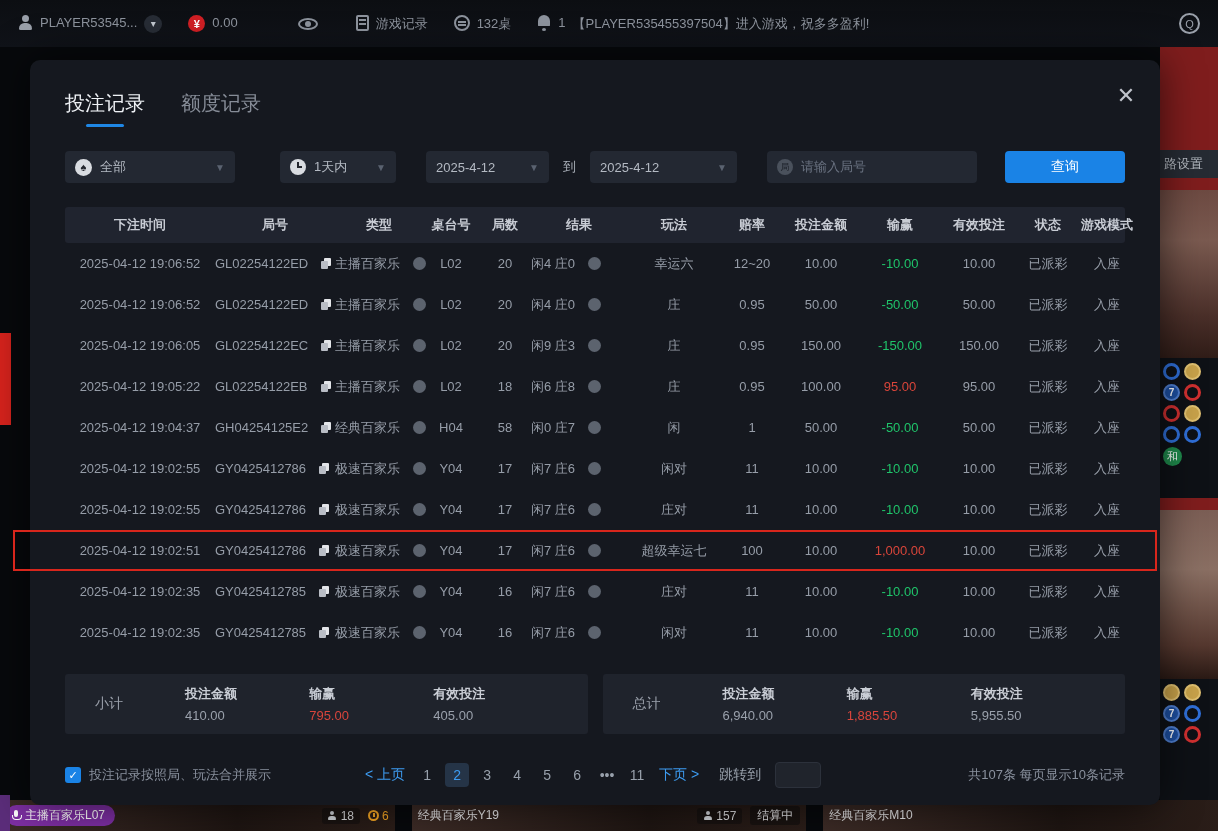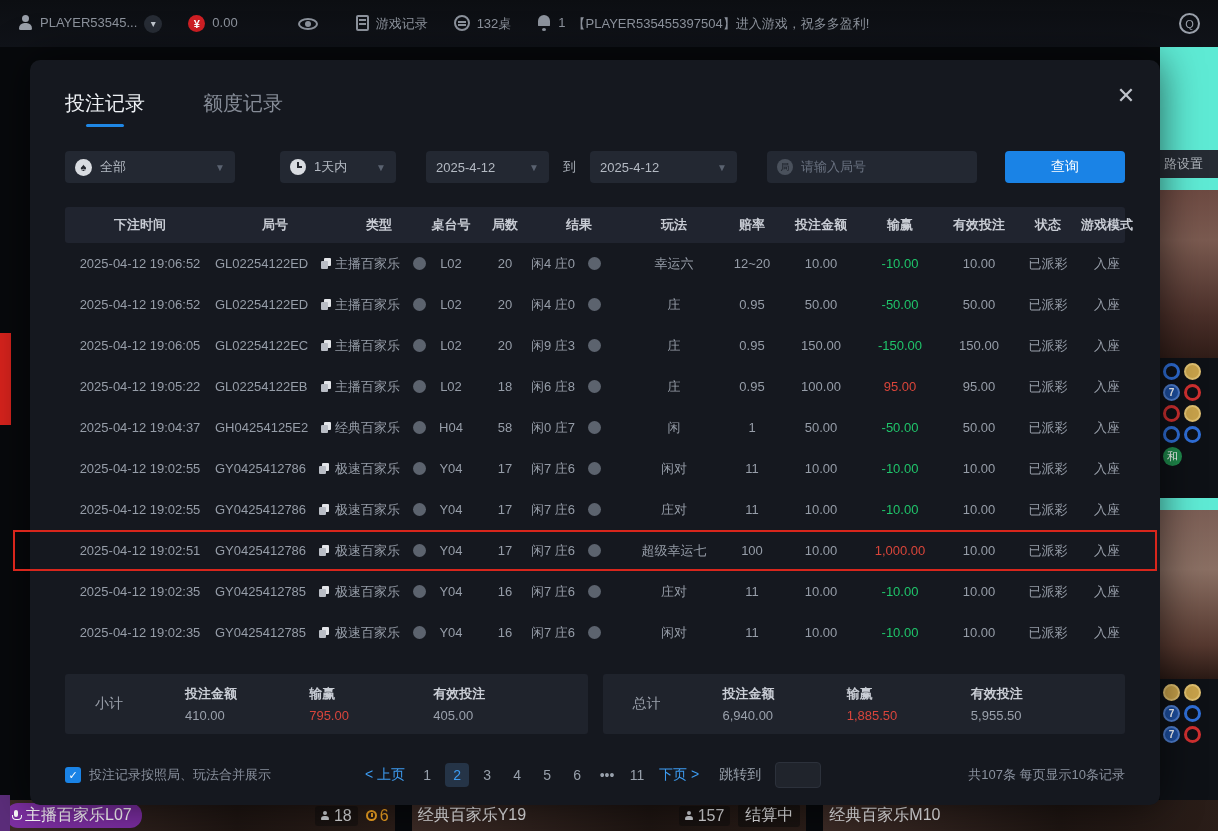--- a/index.html
+++ b/index.html
@@ -31,61 +31,61 @@
   .bell-ic::after { content:""; position:absolute; left:5px; bottom:-2px; width:4px; height:3px; border-radius:50%; background:#8d939d; }
   .marquee { color:#8d939d; }
   .service-ic { position:absolute; right:18px; top:13px; width:21px; height:21px; border-radius:50%;
     border:2px solid #9aa0aa; color:#9aa0aa; font-size:11px; display:flex; align-items:center; justify-content:center; }
 
   
   .left-red-strip { position:absolute; left:0; top:333px; width:11px; height:92px; background:#d8231d; z-index:1; }
   .left-purple { position:absolute; left:0; top:795px; width:10px; height:36px; background:#5b2d7a; z-index:3; }
 
   
-  .rside { position:absolute; right:0; top:47px; width:58px; bottom:31px; background:#5eead4; z-index:1;
+  .rside { position:absolute; right:0; top:47px; width:58px; bottom:31px; background:#7f1d1d; z-index:1;
     display:flex; flex-direction:column; overflow:hidden; }
   .rside .setting { margin-top:103px; height:30px; background:#262b33; color:#b7bcc4; font-size:13px;
     display:flex; align-items:center; padding-left:4px; white-space:nowrap; overflow:hidden; }
   .rside .thumb { height:182px; margin-top:12px;
     background:linear-gradient(180deg,#6d4a42 0%,#7a5a50 30%,#4a2f29 75%,#301d18 100%); }
   .rside .thumb.t2 { background:linear-gradient(180deg,#7b5e55 0%,#8a6f63 35%,#55382f 80%,#2a1a15 100%); }
   .beads { background:#0e1116; padding:5px 3px; display:flex; flex-wrap:wrap; gap:4px; align-content:flex-start; }
   .beads.b1 { height:150px; } .beads.b2 { height:130px; }
   .bead { width:17px; height:17px; border-radius:50%; font-size:10px; color:#fff;
     display:flex; align-items:center; justify-content:center; }
   .bead.ring-blue { border:3px solid #2f6fd8; } .bead.ring-red { border:3px solid #d03030; }
   .bead.gold { background:#c8a24a; border:2px solid #e0c070; }
   .bead.seven { background:#1d4fa0; border:2px solid #4f7fd0; font-weight:bold; }
   .bead.tie { background:#1f8a4c; width:19px; height:19px; font-size:11px; }
 
   
   .streams { position:absolute; left:0; bottom:0; width:1218px; height:31px; display:flex; gap:17px; z-index:2; }
   .stream { flex:1 0 315px; background:linear-gradient(90deg,#3c2b26,#1e1512 60%,#2a1d18); display:flex;
-    align-items:center; padding:0 6px; gap:8px; color:#e6e6e8; font-size:16px; white-space:nowrap; overflow:hidden; }
+    align-items:center; padding:0 6px; gap:8px; color:#e6e6e8; font-size:12px; white-space:nowrap; overflow:hidden; }
   .stream .pill { background:rgba(138,48,185,.85); border-radius:12px; padding:2px 10px 2px 6px; display:flex;
     align-items:center; gap:5px; color:#fff; }
   .mic-ic { width:8px; height:11px; position:relative; }
   .mic-ic::before { content:""; position:absolute; left:2px; top:0; width:4px; height:7px; border-radius:2px; background:#fff; }
   .mic-ic::after { content:""; position:absolute; left:0; top:5px; width:8px; height:4px; border-radius:0 0 4px 4px; border:1px solid #fff; border-top:none; }
   .stream .spacer { flex:1; }
   .viewer { display:flex; align-items:center; gap:4px; background:rgba(10,10,10,.45); border-radius:3px; padding:1px 6px; color:#d8d8da; }
   .mini-person { width:9px; height:9px; position:relative; display:inline-block; }
   .mini-person::before { content:""; position:absolute; left:2.5px; top:0; width:4px; height:4px; border-radius:50%; background:#cfd2d7; }
   .mini-person::after { content:""; position:absolute; left:0.5px; top:4.5px; width:8px; height:4px; border-radius:4px 4px 1px 1px; background:#cfd2d7; }
   .clock-o { color:#f5a623; display:flex; align-items:center; gap:3px; }
   .clock-ic { width:11px; height:11px; border-radius:50%; border:2px solid #f5a623; position:relative; }
   .clock-ic::before { content:""; position:absolute; left:3px; top:1px; width:2px; height:4px; background:#f5a623; }
   .status-tag { background:rgba(10,10,10,.5); border-radius:3px; padding:1px 7px; color:#e0e0e2; }
 
   
   .modal { position:absolute; left:30px; top:60px; width:1130px; height:745px; background:#15181f;
     border-radius:10px; z-index:10; box-shadow:0 0 40px rgba(0,0,0,.6); }
   .close-x { position:absolute; right:22px; top:24px; width:24px; height:24px; color:#c0c4cc; font-size:22px;
     line-height:24px; text-align:center; cursor:pointer; }
-  .tabs { display:flex; gap:58px; padding:30px 0 0 35px; }
+  .tabs { display:flex; gap:36px; padding:30px 0 0 35px; }
   .tab { font-size:20px; color:#868c97; padding-bottom:10px; position:relative; cursor:pointer; }
   .tab.active { color:#eef1f5; }
   .tab.active::after { content:""; position:absolute; left:50%; transform:translateX(-50%); bottom:0;
     width:38px; height:3px; border-radius:2px; background:#1f87e5; }
 
   .filters { display:flex; align-items:center; margin:24px 35px 0 35px; height:32px; }
   .fld { background:#232832; border-radius:4px; height:32px; display:flex; align-items:center;
     padding:0 10px; color:#b4bac3; font-size:13px; gap:8px; }
   .fld .caret { margin-left:auto; color:#5a6270; font-size:10px; }
   .suit-ic { width:17px; height:17px; border-radius:50%; background:#d9dce1; color:#23262d; font-size:11px;

